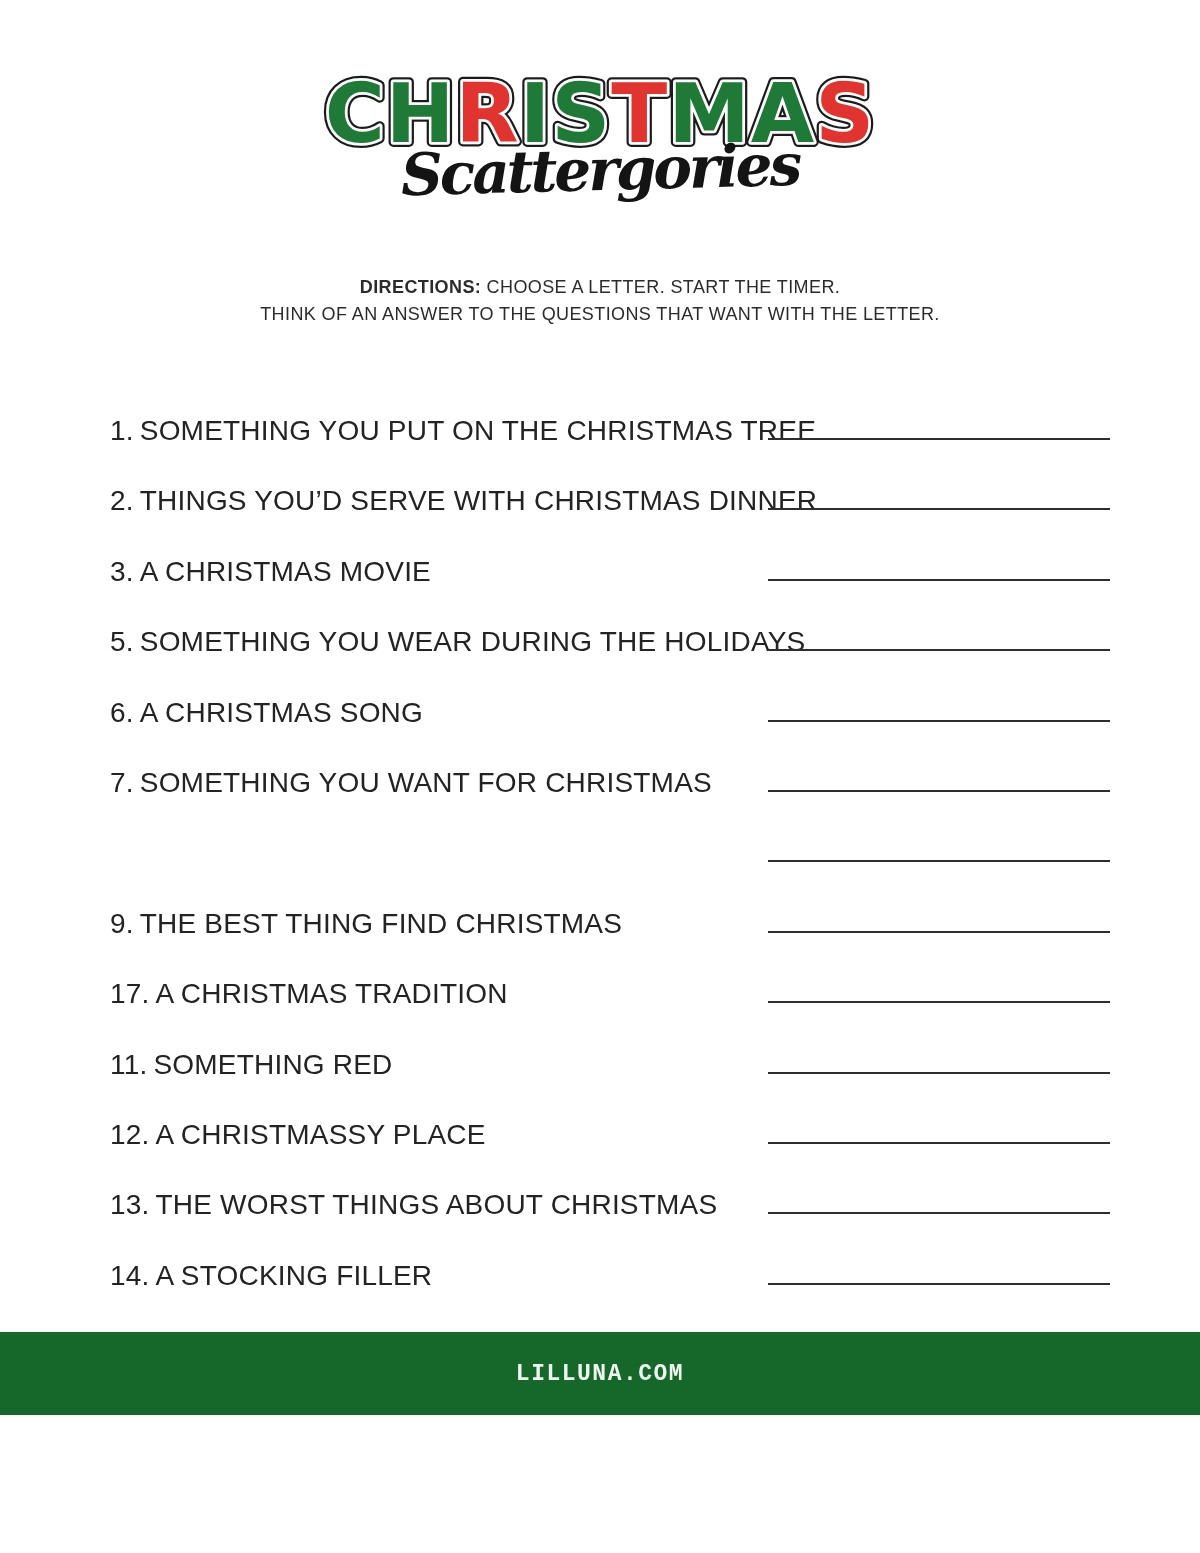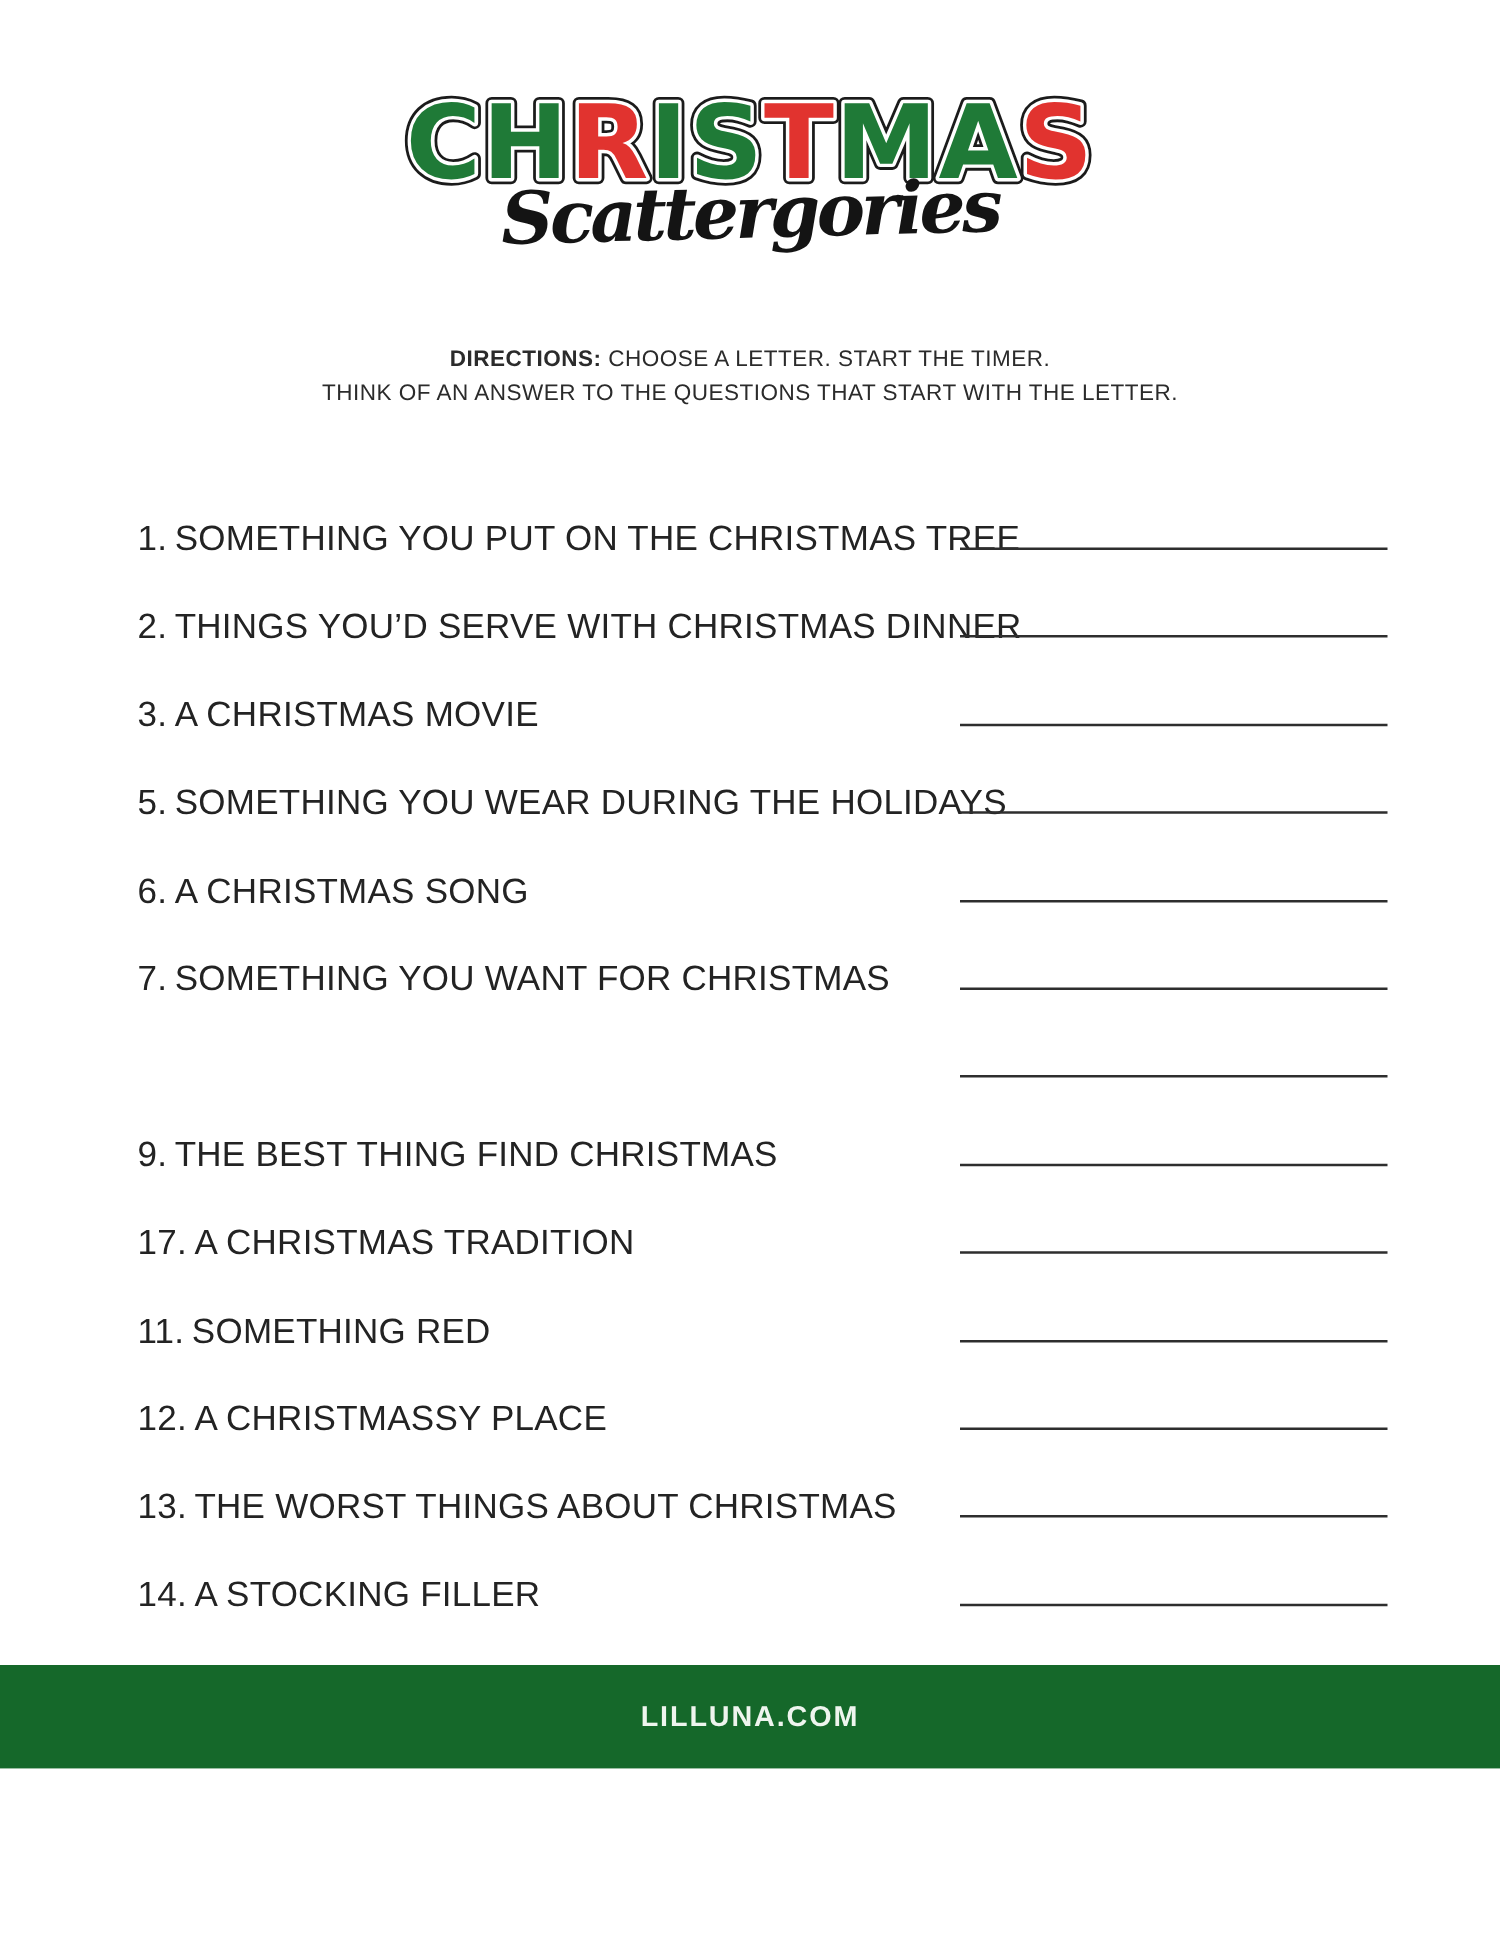--- a/index.html
+++ b/index.html
@@ -106,21 +106,21 @@
   <svg class="title-svg" id="title-svg" width="580" height="118" viewBox="0 0 580 118">
       <text x="290" y="92" text-anchor="middle" font-family="&quot;DejaVu Sans&quot;, sans-serif" font-size="82" font-weight="bold" letter-spacing="1" paint-order="stroke" stroke-linejoin="round" stroke="#1b1b1b" stroke-width="10" fill="#1b1b1b">CHRISTMAS</text>
       <text x="290" y="92" text-anchor="middle" font-family="&quot;DejaVu Sans&quot;, sans-serif" font-size="82" font-weight="bold" letter-spacing="1" paint-order="stroke" stroke-linejoin="round" stroke="#ffffff" stroke-width="5.5" fill="#ffffff">CHRISTMAS</text>
       <text x="290" y="92" text-anchor="middle" font-family="&quot;DejaVu Sans&quot;, sans-serif" font-size="82" font-weight="bold" letter-spacing="1" paint-order="stroke" stroke-linejoin="round"><tspan fill="#1f7a37">C</tspan><tspan fill="#1f7a37">H</tspan><tspan fill="#e1332f">R</tspan><tspan fill="#1f7a37">I</tspan><tspan fill="#1f7a37">S</tspan><tspan fill="#e1332f">T</tspan><tspan fill="#1f7a37">M</tspan><tspan fill="#1f7a37">A</tspan><tspan fill="#e1332f">S</tspan></text>
     </svg>
 
   <div class="subtitle">Scattergories</div>
 
   <div class="directions">
     <div><span class="bold">DIRECTIONS:</span> <span>CHOOSE A LETTER. START THE TIMER.</span></div>
-    <div>THINK OF AN ANSWER TO THE QUESTIONS THAT START WITH THE LETTER.</div>
+    <div>THINK OF AN ANSWER TO THE QUESTIONS THAT WANT WITH THE LETTER.</div>
   </div>
 
   <div class="questions" id="questions">
   <div class="q-row">
     <span class="q-text"><span class="q-num">1.</span><span class="q-body">SOMETHING YOU PUT ON THE CHRISTMAS TREE</span></span>
     <span class="q-line"></span>
   </div>
 
   <div class="q-row">
     <span class="q-text"><span class="q-num">2.</span><span class="q-body">THINGS YOU’D SERVE WITH CHRISTMAS DINNER</span></span>
@@ -176,17 +176,17 @@
     <span class="q-text"><span class="q-num">13.</span><span class="q-body">THE WORST THINGS ABOUT CHRISTMAS</span></span>
     <span class="q-line"></span>
   </div>
 
   <div class="q-row">
     <span class="q-text"><span class="q-num">14.</span><span class="q-body">A STOCKING FILLER</span></span>
     <span class="q-line"></span>
   </div>
 </div>
 
-  <footer class="footer" id="footer" style="background: rgb(21, 104, 42);">
+  <footer class="footer" id="footer" style="background: rgb(21, 104, 42); font-family: Liberation Mono, monospace;">
     <span class="footer-text" style="color: rgb(238, 245, 238);">LILLUNA.COM</span>
   </footer>
 
 </div>
 
 </body></html>

